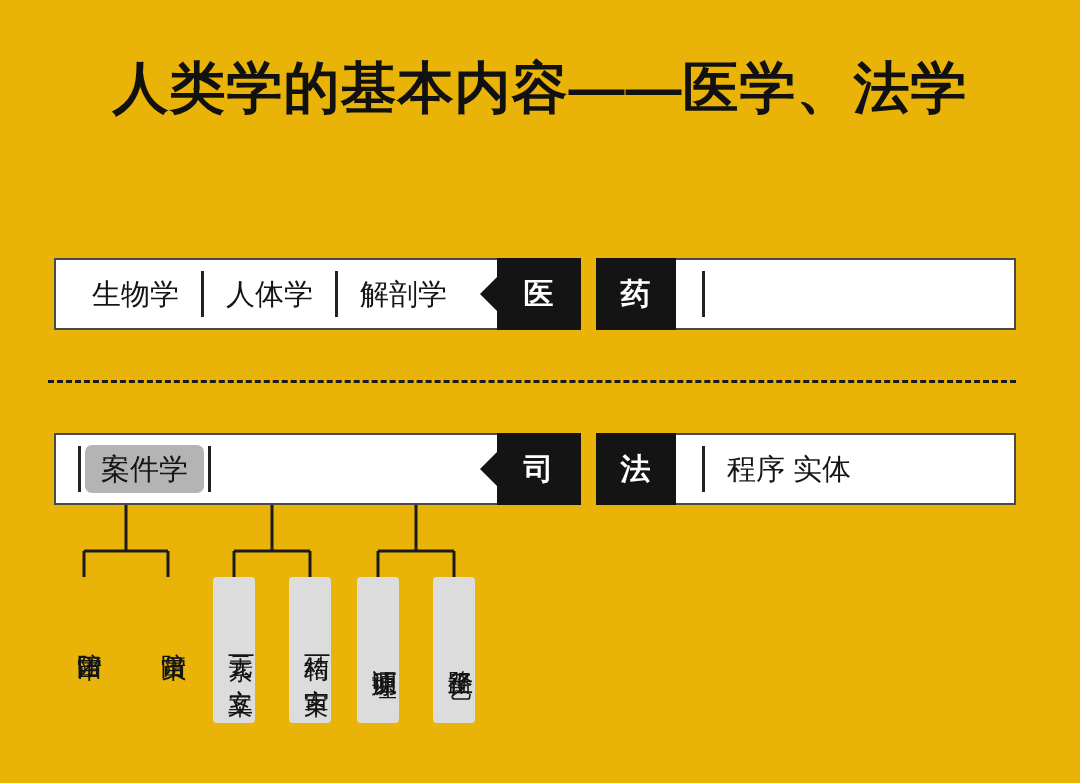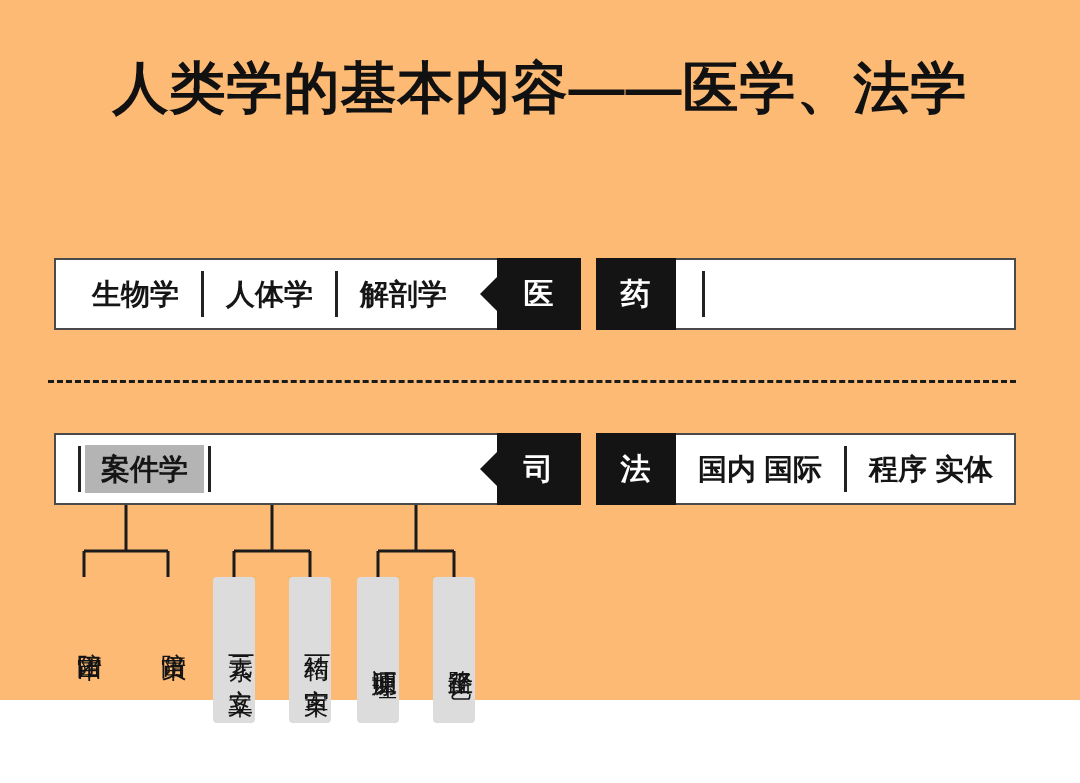--- a/index.html
+++ b/index.html
@@ -8,22 +8,22 @@
     width: 1080px;
     height: 783px;
     background: #ffffff;
     font-family: "Liberation Sans", "DejaVu Sans", sans-serif;
     overflow: hidden;
   }
 
   #page {
     position: relative;
     width: 1080px;
-    height: 700px;
-    background: #fdba74;
+    height: 783px;
+    background: #eab308;
   }
 
   
   .title {
     position: absolute;
     top: 55px;
     left: 0;
     width: 1080px;
     text-align: center;
     font-size: 56px;
@@ -49,36 +49,35 @@
     border: 2px solid #4a4a4a;
     display: flex;
     align-items: center;
   }
 
   .capsule .cells {
     display: flex;
     align-items: center;
     height: 100%;
     padding: 0 0 0 18px;
-    font-weight: bold;
   }
 
   .cell {
     font-size: 29px;
     color: #151515;
     line-height: 1;
     white-space: nowrap;
     padding: 0 18px;
     display: flex;
     align-items: center;
   }
 
   .cell.chip {
     background: #b4b4b4;
-    border-radius: 0;
+    border-radius: 7px;
     height: 48px;
     padding: 8px 16px;
   }
 
   .vsep {
     width: 3px;
     height: 46px;
     background: #222222;
     flex: 0 0 auto;
     margin: 0 4px;
@@ -200,21 +199,20 @@
         <div class="vsep"></div>
       </div>
     </div>
 
     <div class="tag point-left" style="left:497px;width:84px;">司</div>
 
     <div class="tag point-right" style="left:596px;width:80px;">法</div>
 
     <div class="capsule" style="left:676px;width:340px;border-left:none;">
       <div class="cells" style="padding-left:22px;">
-        <div class="cell" style="padding-left:0;">国内 国际</div>
         <div class="vsep"></div>
         <div class="cell">程序 实体</div>
       </div>
     </div>
   </div>
 
   <svg class="tree" viewBox="0 0 1080 783">
     <g stroke="#1b1b1b" stroke-width="3" fill="none">
 
       <path d="M126,505 L126,551 M84,551 L168,551 M84,551 L84,577 M168,551 L168,577"></path>

